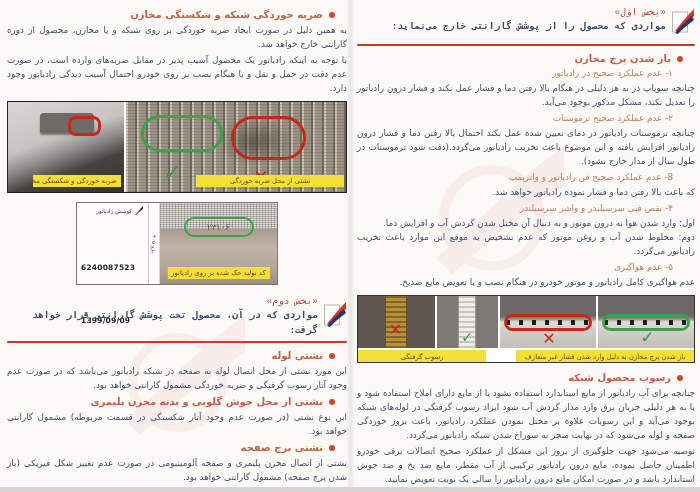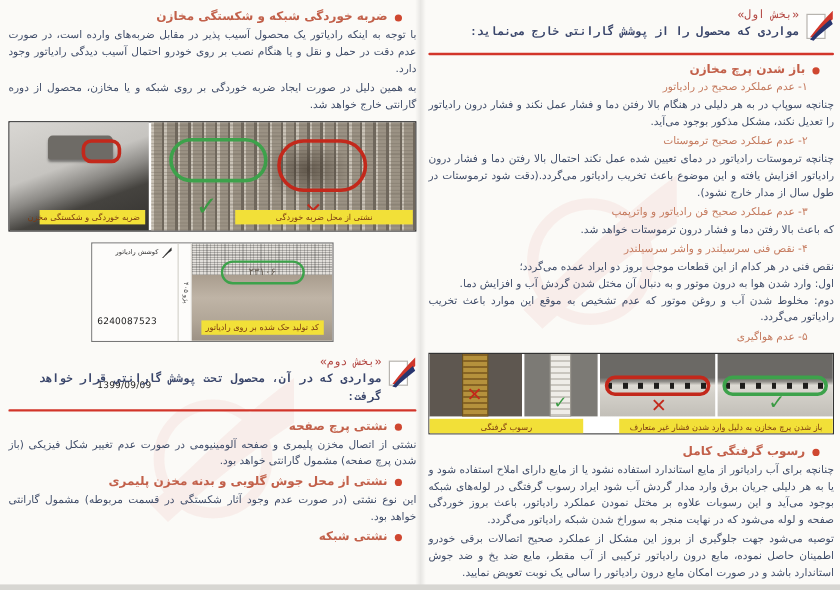--- a/index.html
+++ b/index.html
@@ -69,21 +69,21 @@
   .tank-cap { position:absolute; top:12%; left:28%; width:46%; height:22%; background:#6e6b66; border-radius:4px 4px 2px 2px; box-shadow:0 2px 2px rgba(0,0,0,0.4); }
   .tank-ann { top:16%; left:52%; width:28%; height:22%; border-width:3px; border-radius:8px; }
   .pcap { position:absolute; background:#f2e038; color:#7c3a12; font-size:6.8px; line-height:12px; padding:0 4px; text-align:center; white-space:nowrap; }
 
   
   .bcwrap { margin:9px auto 0 auto; width:202px; height:83px; border:1px solid #777; background:#f7f6f3; display:flex; direction:ltr; }
   .bclabel { width:72px; background:#fdfcfa; border-right:1px solid #cfccc6; padding:3px 4px 2px 4px; display:flex; flex-direction:column; align-items:flex-start; }
   .brandrow { display:flex; align-items:center; gap:2px; direction:rtl; width:100%; }
   .brandname { font-size:5.5px; color:#333; white-space:nowrap; }
   .qr { margin:2px 0 1px 6px; }
-  .bcnum { font-size:7.5px; font-weight:normal; color:#1d1d1d; line-height:9px; letter-spacing:0.2px;margin-top:44px; }
+  .bcnum { font-size:7.5px; font-weight:bold; color:#1d1d1d; line-height:9px; letter-spacing:0.2px;margin-top:44px; }
   .sidetext { width:11px; position:relative; background:#fdfcfa; border-right:1px solid #dcd9d3; }
   .sidetext span { position:absolute; top:50%; left:50%; transform:translate(-50%,-50%) rotate(90deg); font-size:5.5px; color:#555; white-space:nowrap; }
   .bcphoto { flex:1; position:relative; overflow:hidden; }
   .bcmesh { height:26px; background:
       repeating-linear-gradient(0deg, rgba(0,0,0,0.22) 0 1px, rgba(0,0,0,0) 1px 2px),
       repeating-linear-gradient(90deg, rgba(0,0,0,0.18) 0 1px, rgba(0,0,0,0) 1px 3px), #e2dfda; }
   .bcmetal { position:absolute; top:26px; left:0; right:0; bottom:0;
       background:linear-gradient(180deg,#a99d8e 0%,#bfb4a6 35%,#b1a697 70%,#9c9184 100%); }
   .oval { position:absolute; top:14px; left:50%; transform:translateX(-50%); width:70px; height:20px;
       border:2.5px solid #3da24b; border-radius:12px; display:flex; align-items:center; justify-content:center; }
@@ -133,31 +133,31 @@
 
     <div>
       <div class="item-title">۱- عدم عملکرد صحیح در رادیاتور</div>
       <div class="item-body">چنانچه سوپاپ در به هر دلیلی در هنگام بالا رفتن دما و فشار عمل نکند و فشار درون رادیاتور را تعدیل نکند، مشکل مذکور بوجود می‌آید.</div>
     </div>
     <div>
       <div class="item-title">۲- عدم عملکرد صحیح ترموستات</div>
       <div class="item-body">چنانچه ترموستات رادیاتور در دمای تعیین شده عمل نکند احتمال بالا رفتن دما و فشار درون رادیاتور افزایش یافته و این موضوع باعث تخریب رادیاتور می‌گردد.(دقت شود ترموستات در طول سال از مدار خارج نشود).</div>
     </div>
     <div>
-      <div class="item-title">۳- عدم عملکرد صحیح فن رادیاتور و واترپمپ</div>
-      <div class="item-body">که باعث بالا رفتن دما و فشار درون ترموستات خواهد شد.</div>
+      <div class="item-title">8- عدم عملکرد صحیح فن رادیاتور و واترپمپ</div>
+      <div class="item-body">که باعث بالا رفتن دما و فشار نموده رادیاتور خواهد شد.</div>
     </div>
     <div>
       <div class="item-title">۴- نقص فنی سرسیلندر و واشر سرسیلندر</div>
-      <div class="item-body">نقص فنی در هر کدام از این قطعات موجب بروز دو ایراد عمده می‌گردد؛</div>
       <div class="item-body">اول: وارد شدن هوا به درون موتور و به دنبال آن مختل شدن گردش آب و افزایش دما.</div>
       <div class="item-body">دوم: مخلوط شدن آب و روغن موتور که عدم تشخیص به موقع این موارد باعث تخریب رادیاتور می‌گردد.</div>
     </div>
     <div>
       <div class="item-title">۵- عدم هواگیری</div>
+      <div class="item-body">عدم هواگیری کامل رادیاتور و موتور خودرو در هنگام نصب و یا تعویض مایع ضدیخ.</div>
     </div>
 
     <div class="stripB">
       <div class="stripB-photos">
         <div class="sp sp1">
           <div class="tabs"></div>
           <div class="ann green rivet-ann"></div>
           <span class="mark check" style="font-size:17px; left:44%; bottom:2px;">✓</span>
         </div>
         <div class="sp sp2">
@@ -175,34 +175,34 @@
         </div>
       </div>
       <div class="stripB-caps">
         <div class="cap capL">باز شدن پرچ مخازن به دلیل وارد شدن فشار غیر متعارف</div>
         <div class="cap capR">رسوب گرفتگی</div>
       </div>
     </div>
 
     <div class="bh" style="margin-top:9px;">
       <span class="dot"></span>
-      <span class="bh-text">رسوب گرفتگی کامل</span>
+      <span class="bh-text">رسوب محصول شبکه</span>
     </div>
     <div class="para">چنانچه برای آب رادیاتور از مایع استاندارد استفاده نشود یا از مایع دارای املاح استفاده شود و یا به هر دلیلی جریان برق وارد مدار گردش آب شود ایراد رسوب گرفتگی در لوله‌های شبکه بوجود می‌آید و این رسوبات علاوه بر مختل نمودن عملکرد رادیاتور، باعث بروز خوردگی صفحه و لوله می‌شود که در نهایت منجر به سوراخ شدن شبکه رادیاتور می‌گردد.</div>
     <div class="para">توصیه می‌شود جهت جلوگیری از بروز این مشکل از عملکرد صحیح اتصالات برقی خودرو اطمینان حاصل نموده، مایع درون رادیاتور ترکیبی از آب مقطر، مایع ضد یخ و ضد جوش استاندارد باشد و در صورت امکان مایع درون رادیاتور را سالی یک نوبت تعویض نمایید.</div>
   </div>
 
   <div class="col col-left">
 
     <div class="bh" style="margin-top:0;">
       <span class="dot"></span>
       <span class="bh-text">ضربه خوردگی شبکه و شکستگی مخازن</span>
     </div>
+    <div class="para">به همین دلیل در صورت ایجاد ضربه خوردگی بر روی شبکه و یا مخازن، محصول از دوره گارانتی خارج خواهد شد.</div>
     <div class="para">با توجه به اینکه رادیاتور یک محصول آسیب پذیر در مقابل ضربه‌های وارده است، در صورت عدم دقت در حمل و نقل و یا هنگام نصب بر روی خودرو احتمال آسیب دیدگی رادیاتور وجود دارد.</div>
-    <div class="para">به همین دلیل در صورت ایجاد ضربه خوردگی بر روی شبکه و یا مخازن، محصول از دوره گارانتی خارج خواهد شد.</div>
 
     <div class="photoA">
       <div class="pa1">
         <div class="ann green fin-ann-green"></div>
         <span class="mark check" style="font-size:22px; left:17%; bottom:8px;">✓</span>
         <div class="crumple"></div>
         <div class="ann red fin-ann-red"></div>
         <span class="mark cross" style="font-size:18px; left:58%; bottom:6px;">✕</span>
         <div class="pcap" style="bottom:5px; right:2px; left:32%;text-align:center;">نشتی از محل ضربه خوردگی</div>
       </div>
@@ -277,52 +277,59 @@
       <div class="bcphoto">
         <div class="bcmesh"></div>
         <div class="bcmetal"></div>
         <div class="oval">
           <span class="engraved">۲۳۱۰۶</span>
         </div>
         <div class="pcap bccap">کد تولید حک شده بر روی رادیاتور</div>
       </div>
     </div>
 
-    <div class="sec-head" style="margin-top:10px;">
+    <div class="sec-head" style="margin-top:10px;align-items:center;">
       <span class="logo-box">
         <svg width="24" height="28" viewBox="0 0 24 28">
           <rect x="1.5" y="4" width="15" height="20" fill="#ffffff" stroke="#b7b4af" stroke-width="1"></rect>
           <path d="M4 23 C 10 15, 16 8, 23 1 L 23 8 C 17 13, 11 18, 7 23 Z" fill="#d0372b"></path>
           <path d="M4 25 C 9 19, 15 13, 21 8 L 23 12 C 17 17, 11 21, 7 26 Z" fill="#28356e"></path>
         </svg>
       </span>
       <div class="sec-txt">
         <div class="sec-tag">«بخش دوم»</div>
         <div class="sec-title">مواردی که در آن، محصول تحت پوشش گارانتی قرار خواهد گرفت:</div>
       </div>
     </div>
     <div class="redline"></div>
 
     <div class="b2">
-      <div class="bh" style="margin-top:2px;">
+      <div class="bh" style="margin-top:0;">
         <span class="dot"></span>
-        <span class="bh-text">نشتی پرچ صفحه</span>
-      </div>
-      <div class="para">نشتی از اتصال مخزن پلیمری و صفحه آلومینیومی در صورت عدم تغییر شکل فیزیکی (باز شدن پرچ صفحه) مشمول گارانتی خواهد بود.</div>
+        <span class="bh-text">نشتی لوله</span>
+      </div>
+      <div class="para">این مورد نشتی از محل اتصال لوله به صفحه در شبکه رادیاتور می‌باشد که در صورت عدم وجود آثار رسوب گرفتگی و ضربه خوردگی مشمول گارانتی خواهد بود.</div>
     </div>
     <div class="b2">
       <div class="bh" style="margin-top:2px;">
         <span class="dot"></span>
         <span class="bh-text">نشتی از محل جوش گلویی و بدنه مخزن پلیمری</span>
       </div>
       <div class="para">این نوع نشتی (در صورت عدم وجود آثار شکستگی در قسمت مربوطه) مشمول گارانتی خواهد بود.</div>
     </div>
     <div class="b2">
       <div class="bh" style="margin-top:2px;">
         <span class="dot"></span>
+        <span class="bh-text">نشتی پرچ صفحه</span>
+      </div>
+      <div class="para">نشتی از اتصال مخزن پلیمری و صفحه آلومینیومی در صورت عدم تغییر شکل فیزیکی (باز شدن پرچ صفحه) مشمول گارانتی خواهد بود.</div>
+    </div>
+    <div class="b2">
+      <div class="bh" style="margin-top:2px;">
+        <span class="dot"></span>
         <span class="bh-text">نشتی شبکه</span>
       </div>
 
     </div>
   </div>
 
   <div class="scan-edge-bottom"></div>
 </div>
 
 </body></html>

